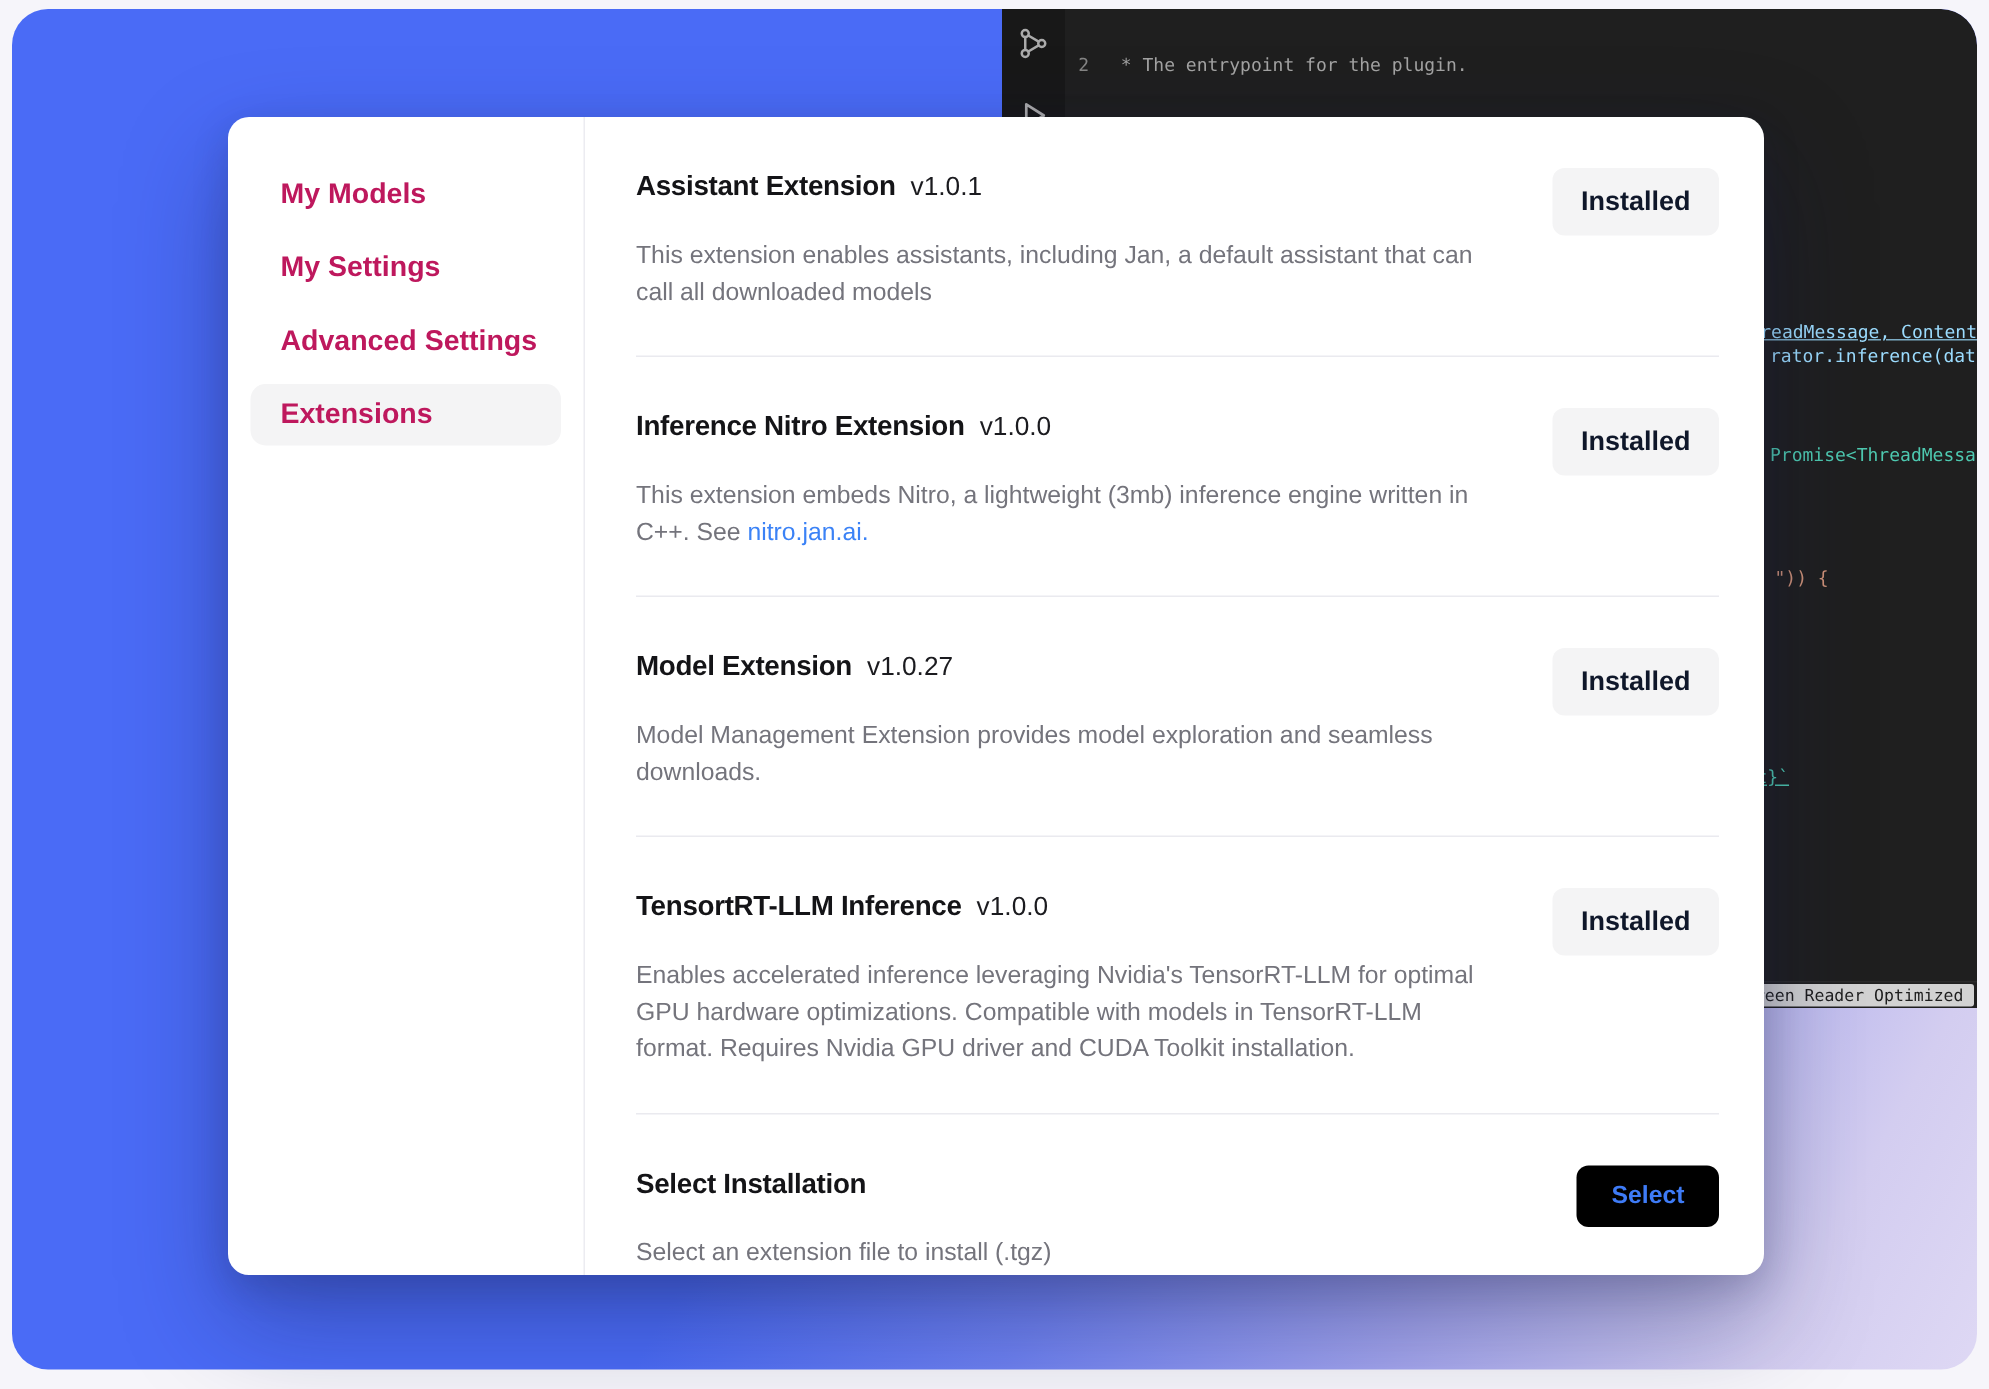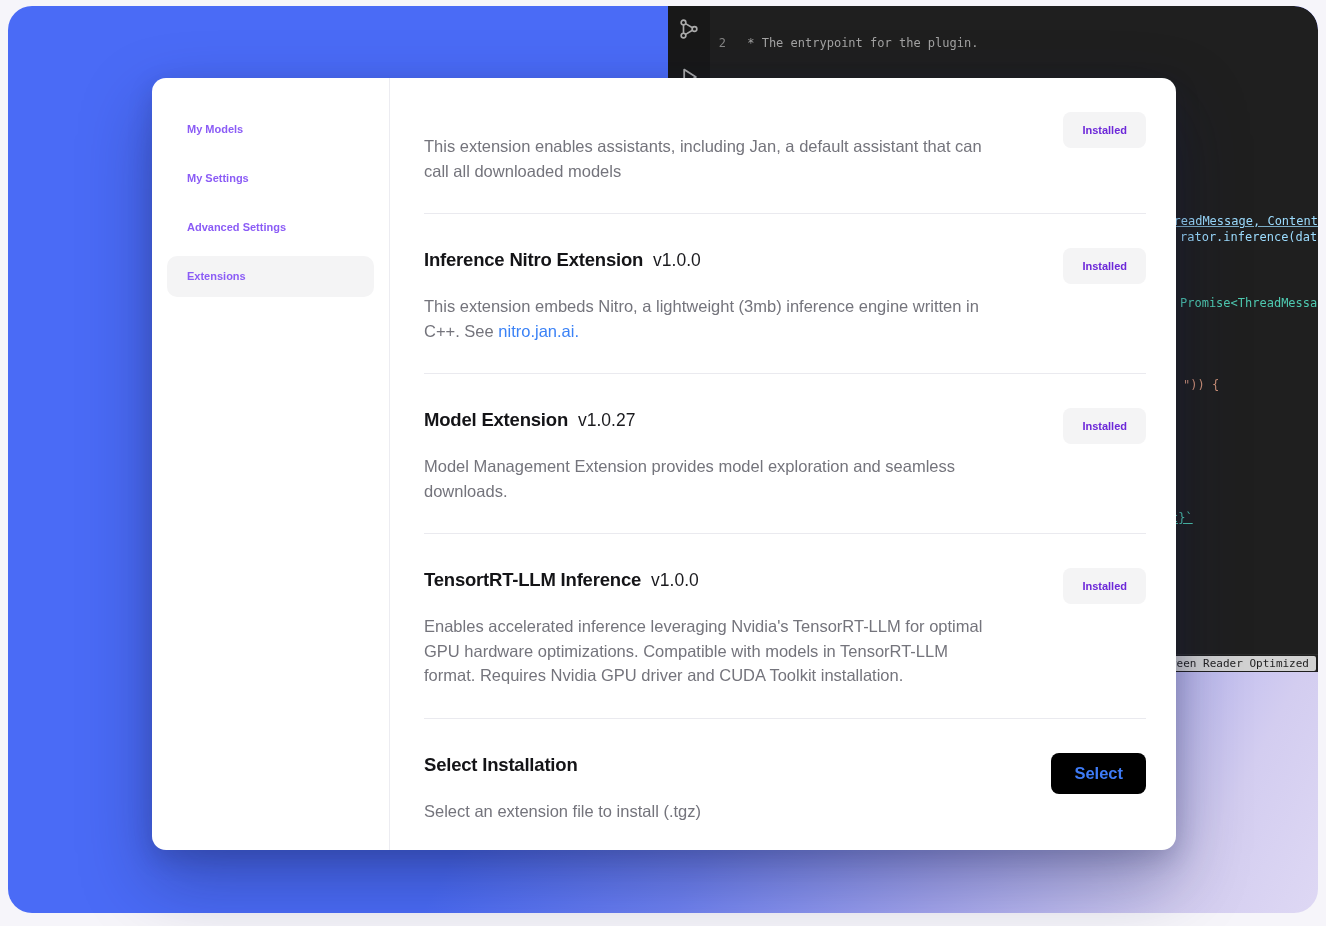--- a/index.html
+++ b/index.html
@@ -52,40 +52,40 @@
   
   .modal {
     position:absolute; left:152px; top:78px; width:1024px; height:772px;
     background:#ffffff; border-radius:14px; display:flex; overflow:hidden;
     box-shadow:0 30px 70px rgba(20,25,70,.35), 0 8px 24px rgba(20,25,70,.18);
     z-index:5;
   }
   .sidebar { width:238px; flex:none; border-right:1px solid #ececf1; padding-top:31px; }
   .side-item {
     margin:0 15px 8px; padding:10px 20px; border-radius:10px;
-    font-size:11px; font-weight:700; color:#8b5cf6; line-height:21px;
+    font-size:19px; font-weight:700; color:#be185d; line-height:21px;
     cursor:pointer; white-space:nowrap;
   }
   .side-item.active { background:#f4f4f5; }
 
   .content { flex:1; padding:0 30px 0 34px; }
   .section {
     display:flex; justify-content:space-between; align-items:flex-start;
     padding:34px 0 30px; border-bottom:1px solid #eaeaef;
   }
   .section.last { border-bottom:none; }
   .sec-text { width:578px; }
   .sec-title { font-size:18.5px; font-weight:700; color:#141417; line-height:24px; letter-spacing:-.2px; }
   .sec-version { font-weight:400; font-size:17.5px; color:#1b1b1f; margin-left:10px; letter-spacing:0; }
   .sec-desc { margin-top:22px; font-size:16.5px; line-height:24.5px; color:#74747c; }
   .sec-desc a, .desc-link { color:#3b82f6; text-decoration:none; cursor:pointer; }
 
   .btn { border:none; border-radius:8px; cursor:pointer; flex:none; font-family:"Liberation Sans", sans-serif; }
   .btn-installed {
-    background:#f4f4f5; color:#6d28d9; font-weight:600; font-size:11px;
+    background:#f4f4f5; color:#0f172a; font-weight:600; font-size:18px;
     padding:12px 19px; cursor:default;
   }
   .btn-select {
     background:#000000; color:#3e7bf6; font-weight:700; font-size:16.5px;
     padding:11px 23px;
   }
 </style>
 </head>
 <body>
 
@@ -145,20 +145,21 @@
     <div class="side-item">My Models</div>
     <div class="side-item">My Settings</div>
     <div class="side-item">Advanced Settings</div>
     <div class="side-item active">Extensions</div>
   </aside>
 
   <main class="content">
 
     <div class="section">
       <div class="sec-text">
+        <div class="sec-title"><span>Assistant Extension</span><span class="sec-version">v1.0.1</span></div>
         <p class="sec-desc">This extension enables assistants, including Jan, a default assistant that can call all downloaded models</p>
       </div>
       <button class="btn btn-installed">Installed</button>
     </div>
 
     <div class="section">
       <div class="sec-text">
         <div class="sec-title"><span>Inference Nitro Extension</span><span class="sec-version">v1.0.0</span></div>
         <p class="sec-desc"><span>This extension embeds Nitro, a lightweight (3mb) inference engine written in C++. See </span><span class="desc-link">nitro.jan.ai.</span></p>
       </div>

